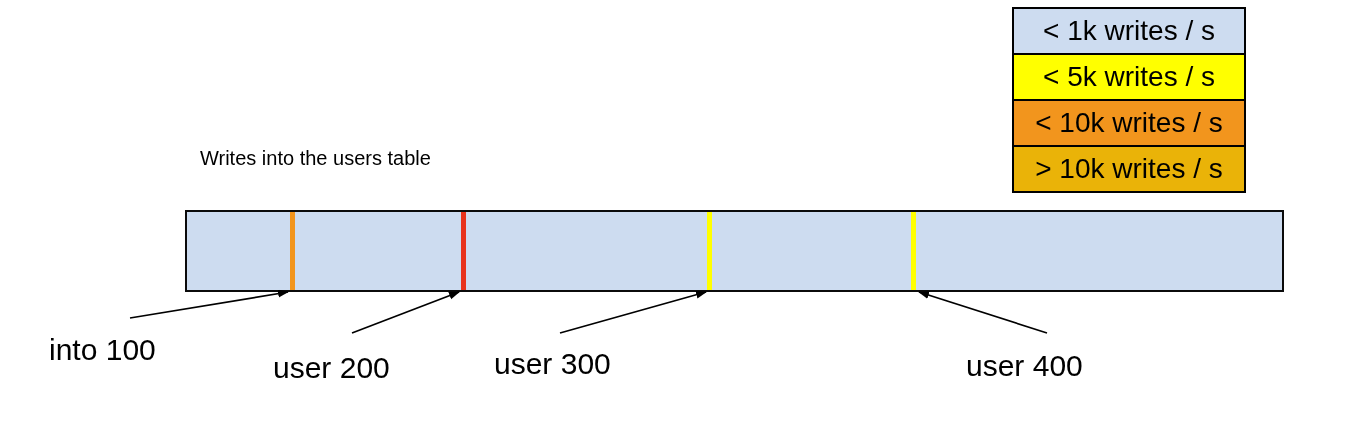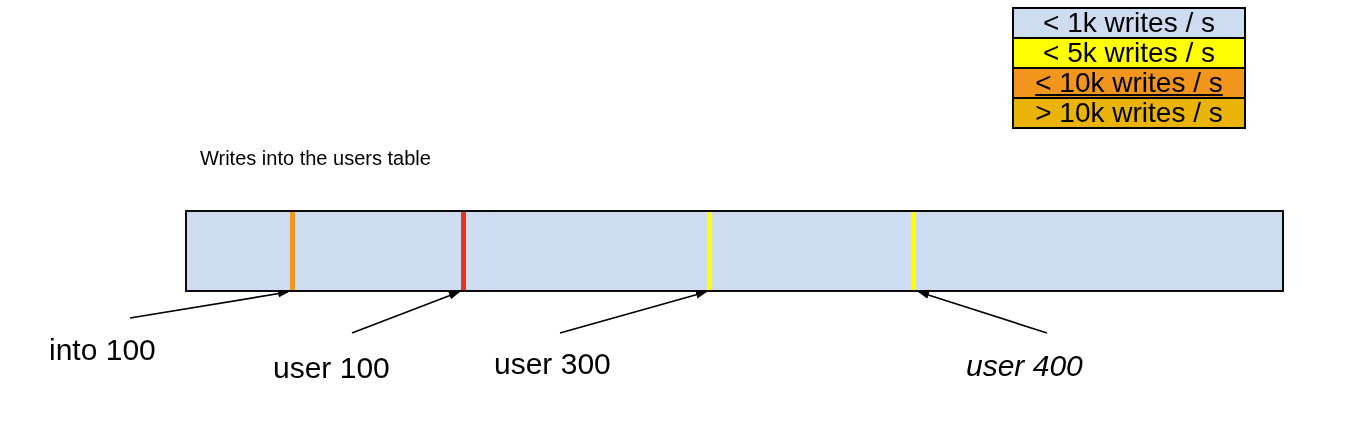--- a/index.html
+++ b/index.html
@@ -26,21 +26,21 @@
   }
   .legend {
     position: absolute;
     left: 1012px;
     top: 7px;
     width: 234px;
   }
   .legend-row {
     box-sizing: border-box;
     width: 100%;
-    height: 32px;
+    height: 48px;
     border: 2px solid #000000;
     display: flex;
     align-items: center;
     justify-content: center;
   }
   .legend-row + .legend-row { margin-top: -2px; }
   .legend-label {
     font-size: 28px;
     color: #000000;
     white-space: nowrap;
@@ -75,37 +75,37 @@
   .user-label {
     position: absolute;
     font-size: 30px;
     line-height: 1.2;
     color: #000000;
     white-space: nowrap;
   }
   .user-label.u100 { left: 49px;  top: 332px; }
   .user-label.u200 { left: 273px; top: 350px; }
   .user-label.u300 { left: 494px; top: 346px; }
-  .user-label.u400 { left: 966px; top: 348px; font-style: italic; }
+  .user-label.u400 { left: 966px; top: 348px; }
 </style>
 </head>
 <body>
 
 <div class="canvas">
 
   <div class="title">Writes into the users table</div>
 
   <div class="legend">
     <div class="legend-row" style="background-color: rgb(205, 220, 240);">
       <span class="legend-label">&lt; 1k writes / s</span>
     </div>
     <div class="legend-row" style="background-color: rgb(255, 255, 0);">
       <span class="legend-label">&lt; 5k writes / s</span>
     </div>
-    <div class="legend-row" style="background-color: rgb(242, 149, 29); text-decoration: underline;">
+    <div class="legend-row" style="background-color: rgb(242, 149, 29);">
       <span class="legend-label">&lt; 10k writes / s</span>
     </div>
     <div class="legend-row" style="background-color: #eab308;">
       <span class="legend-label">&gt; 10k writes / s</span>
     </div>
   </div>
 
   <div class="bar" style="background-color: rgb(205, 220, 240);">
     <div class="marker" style="background-color: rgb(242, 149, 29); left: 9.4%;"></div>
     <div class="marker" style="background-color: rgb(232, 51, 29); left: 25%;"></div>
@@ -119,17 +119,17 @@
         <path d="M0,0 L11,4 L0,8 Z" fill="#000000"></path>
       </marker>
     </defs>
     <line x1="130" y1="318" x2="288" y2="292" marker-end="url(#ah)"></line>
     <line x1="352" y1="333" x2="459" y2="292" marker-end="url(#ah)"></line>
     <line x1="560" y1="333" x2="706" y2="292" marker-end="url(#ah)"></line>
     <line x1="1047" y1="333" x2="919" y2="292" marker-end="url(#ah)"></line>
   </svg>
 
   <div class="user-label u100">into 100</div>
-  <div class="user-label u200">user 100</div>
+  <div class="user-label u200">user 200</div>
   <div class="user-label u300">user 300</div>
   <div class="user-label u400">user 400</div>
 
 </div>
 
 </body></html>

